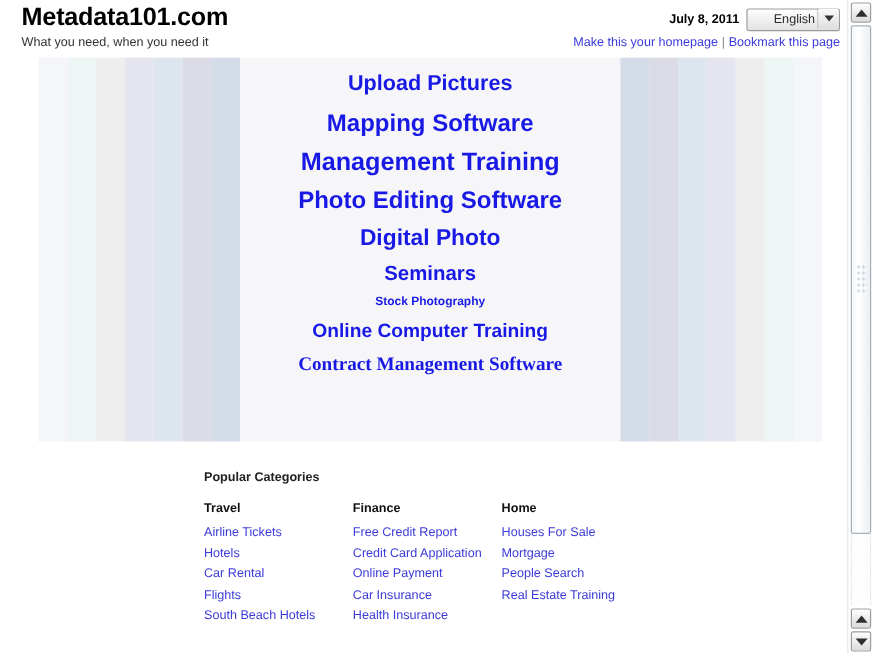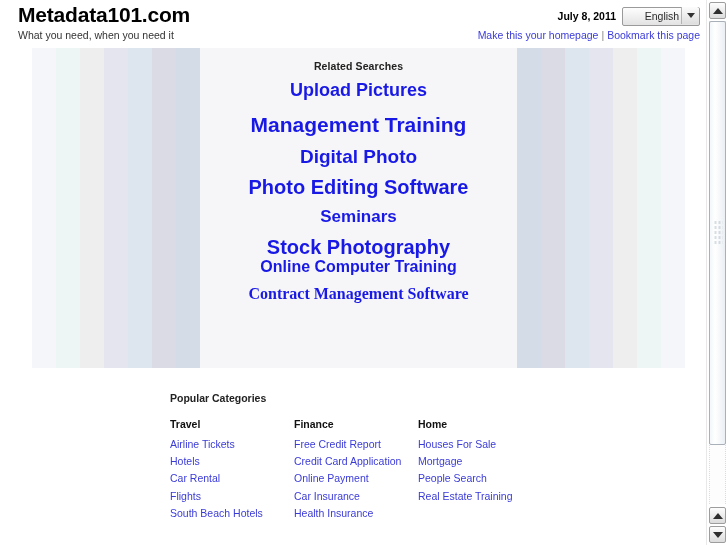--- a/index.html
+++ b/index.html
@@ -314,28 +314,28 @@
         <div class="stripe" style="right: 0px; background: rgb(245, 246, 250);"></div>
         <div class="stripe" style="right: 24px; background: rgb(238, 246, 245);"></div>
         <div class="stripe" style="right: 48px; background: rgb(238, 238, 238);"></div>
         <div class="stripe" style="right: 72px; background: rgb(229, 229, 239);"></div>
         <div class="stripe" style="right: 96px; background: rgb(221, 229, 238);"></div>
         <div class="stripe" style="right: 120px; background: rgb(219, 219, 230);"></div>
         <div class="stripe" style="right: 144px; background: rgb(212, 221, 231);"></div>
       </div>
 
     <div id="related-wrap">
-      <div id="related-heading">Related Searches</div>
       <div id="related-links">
           <a href="#" class="related-link" style="font-size: 18px; margin-bottom: 14px; margin-top: 0px;">Upload Pictures</a>
+          <a href="#" class="related-link" style="font-size: 20px; margin-bottom: 10px; margin-top: 0px;">Mapping Software</a>
           <a href="#" class="related-link" style="font-size: 21px; margin-bottom: 10px; margin-top: 0px;">Management Training</a>
+          <a href="#" class="related-link" style="font-size: 20px; margin-bottom: 10px; margin-top: 0px;">Photo Editing Software</a>
           <a href="#" class="related-link" style="font-size: 19px; margin-bottom: 10px; margin-top: 0px;">Digital Photo</a>
-          <a href="#" class="related-link" style="font-size: 20px; margin-bottom: 10px; margin-top: 0px;">Photo Editing Software</a>
           <a href="#" class="related-link" style="font-size: 17px; margin-bottom: 10px; margin-top: 0px;">Seminars</a>
-          <a href="#" class="related-link" style="font-size: 20px; margin-top: 0px;">Stock Photography</a>
+          <a href="#" class="related-link" style="font-size: 10px; margin-bottom: 10px; margin-top: 0px;">Stock Photography</a>
           <a href="#" class="related-link" style="font-size: 16px; margin-bottom: 10px; margin-top: 0px;">Online Computer Training</a>
           <a href="#" class="related-link" style="font-size: 16px; margin-bottom: 0px; margin-top: 0px; font-family: Liberation Serif, serif;">Contract Management Software</a>
         </div>
     </div>
   </div>
 
   <div id="categories">
     <div id="cat-heading">Popular Categories</div>
     <div id="cat-cols">
         <div class="cat-col">

